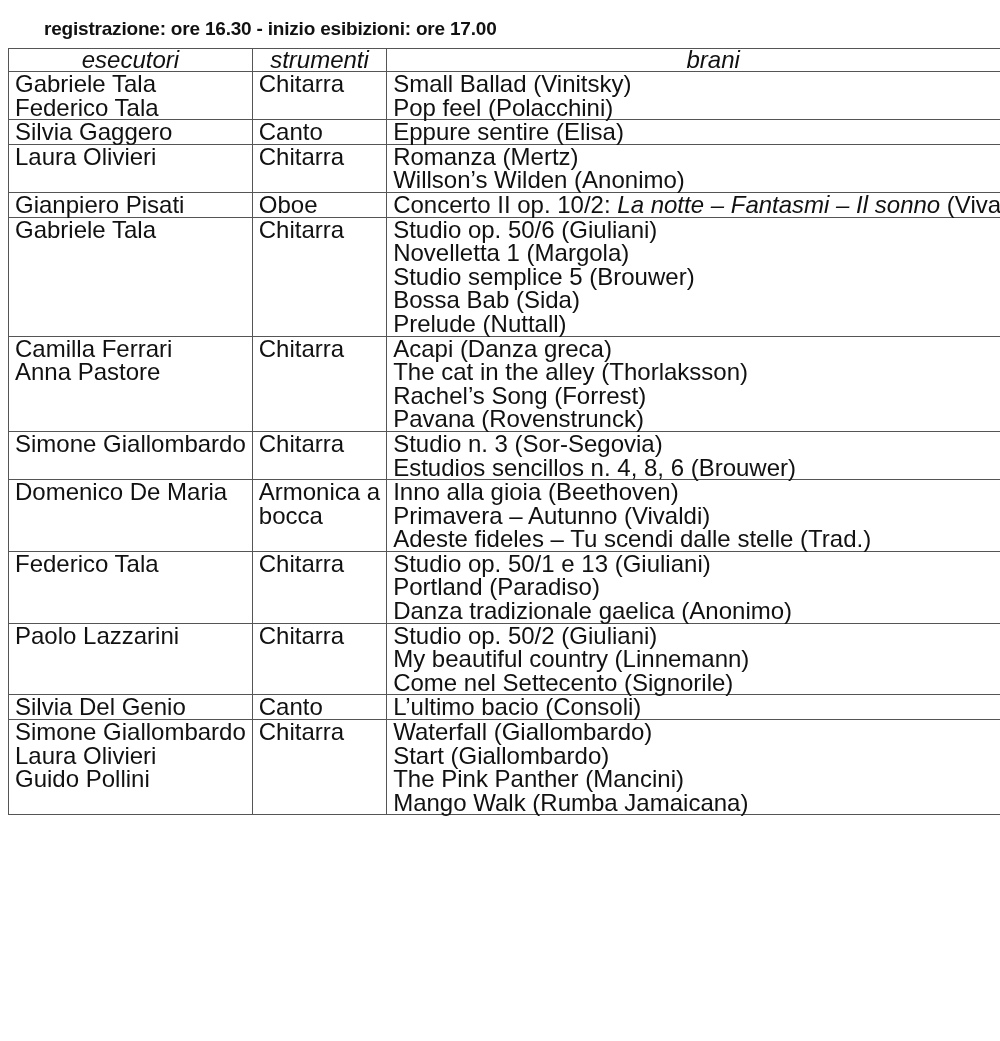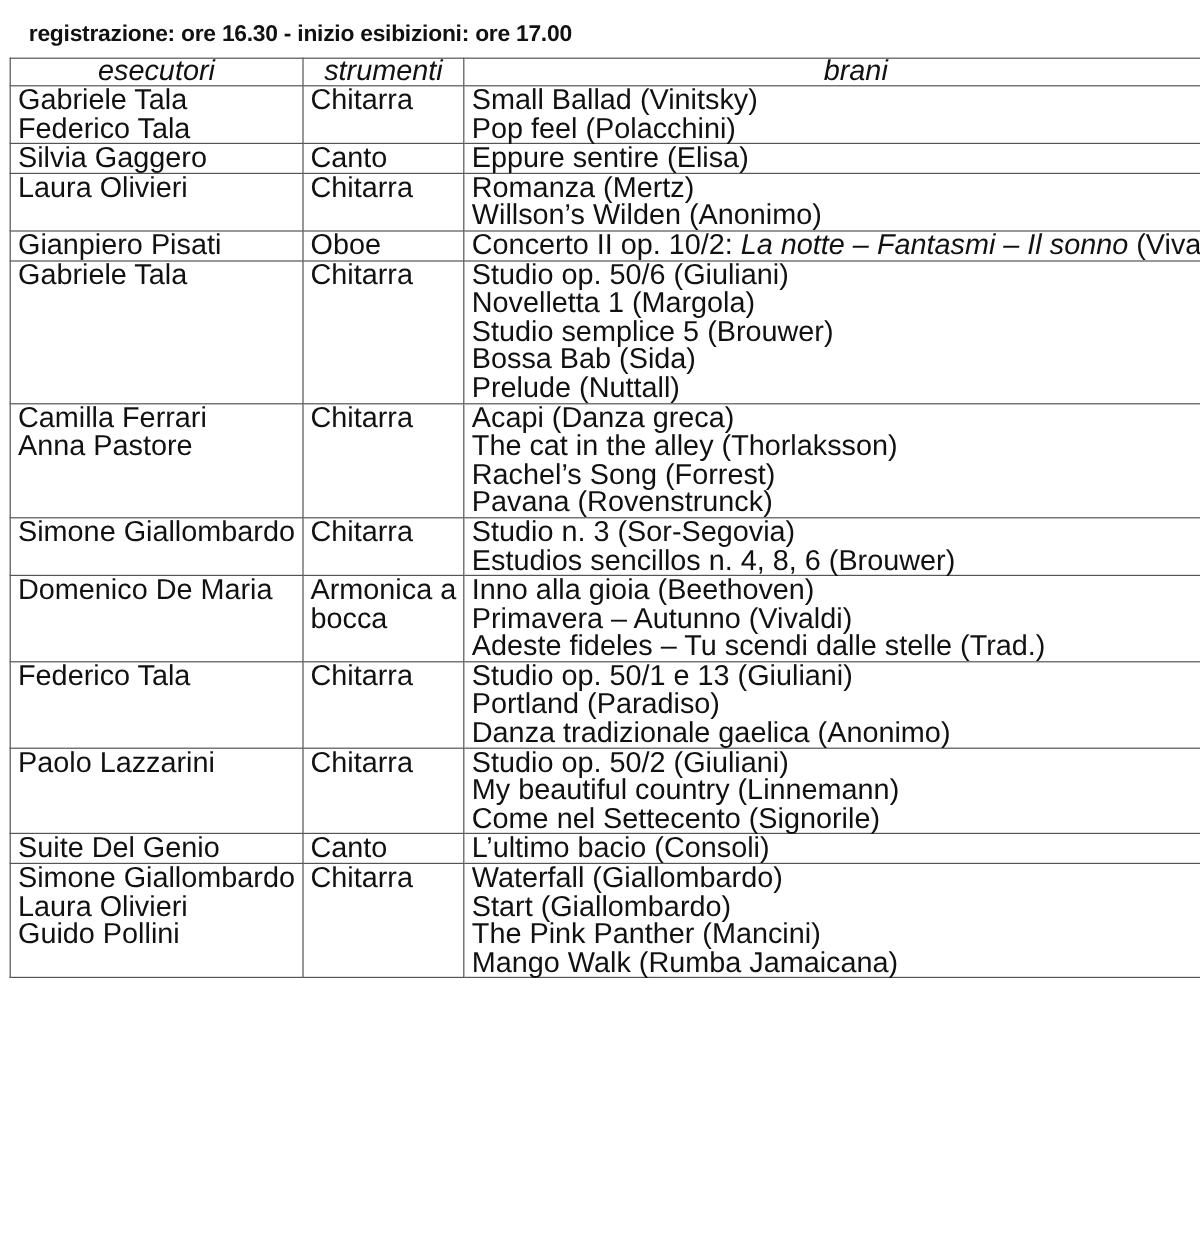--- a/index.html
+++ b/index.html
@@ -1,18 +1,18 @@
 <!DOCTYPE html>
 <html><head>
 <meta charset="utf-8">
 <style>
   html, body { margin: 0; padding: 0; background: #ffffff; }
   body { width: 1000px; height: 1041px; position: relative; overflow: hidden;
          font-family: "Liberation Sans", sans-serif; color: #111; }
-  .heading { position: absolute; left: 24px; top: 18px; font-size: 19px; font-weight: bold; letter-spacing: -0.2px; }
+  .heading { position: absolute; left: 44px; top: 18px; font-size: 19px; font-weight: bold; letter-spacing: -0.2px; }
   .footer { position: absolute; left: 34px; top: 1054px; font-size: 13px; font-weight: bold; letter-spacing: -0.2px; }
   table { position: absolute; left: 8px; top: 48px; width: 908px; border-collapse: collapse;
           font-size: 24px; line-height: 23.6px; }
   td, th { border: 1.5px solid #555; vertical-align: top; padding: 0 6px; text-align: left; }
   th { font-weight: normal; font-style: italic; text-align: center; line-height: 22px; }
   col.c1 { width: 231px; } col.c2 { width: 127px; }
   .line { display: block; white-space: nowrap; }
   .it { font-style: italic; margin-top: 36px; }
 </style>
 </head>
@@ -158,21 +158,21 @@
           <span class="line">Chitarra</span>
         </td>
         <td>
           <span class="line"><span>Studio op. 50/2 (Giuliani)</span></span>
           <span class="line"><span>My beautiful country (Linnemann)</span></span>
           <span class="line"><span>Come nel Settecento (Signorile)</span></span>
         </td>
       </tr>
       <tr>
         <td>
-          <span class="line">Suite Del Genio</span>
+          <span class="line">Silvia Del Genio</span>
         </td>
         <td>
           <span class="line">Canto</span>
         </td>
         <td>
           <span class="line"><span>L’ultimo bacio (Consoli)</span></span>
         </td>
       </tr>
       <tr>
         <td>

